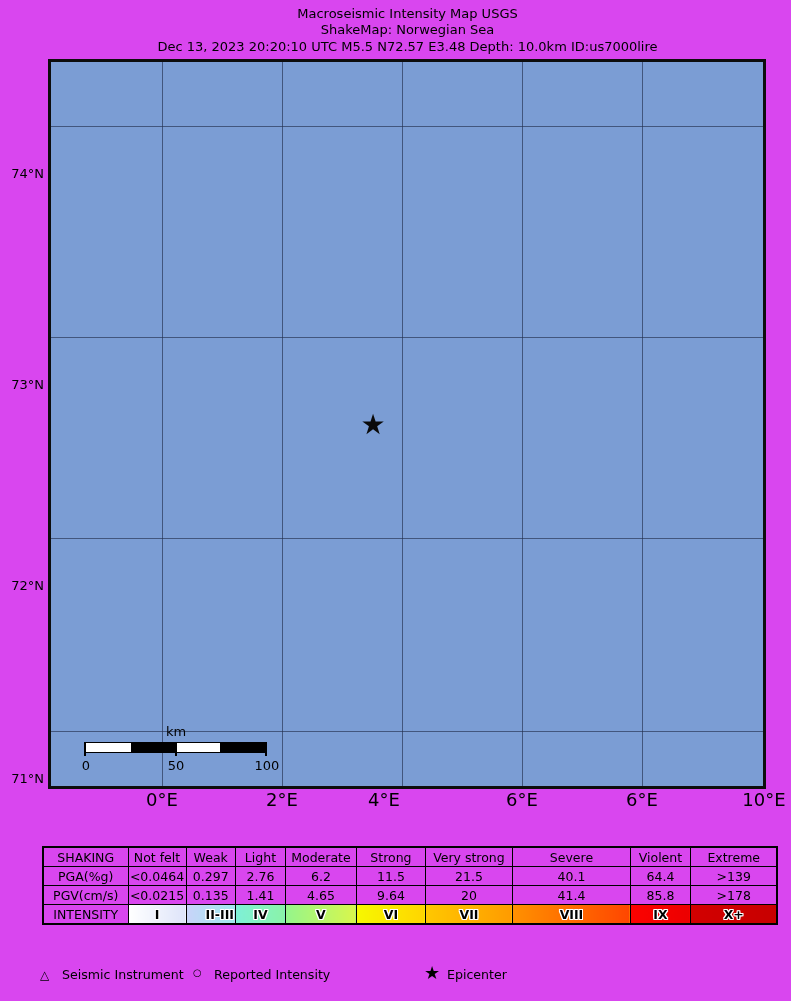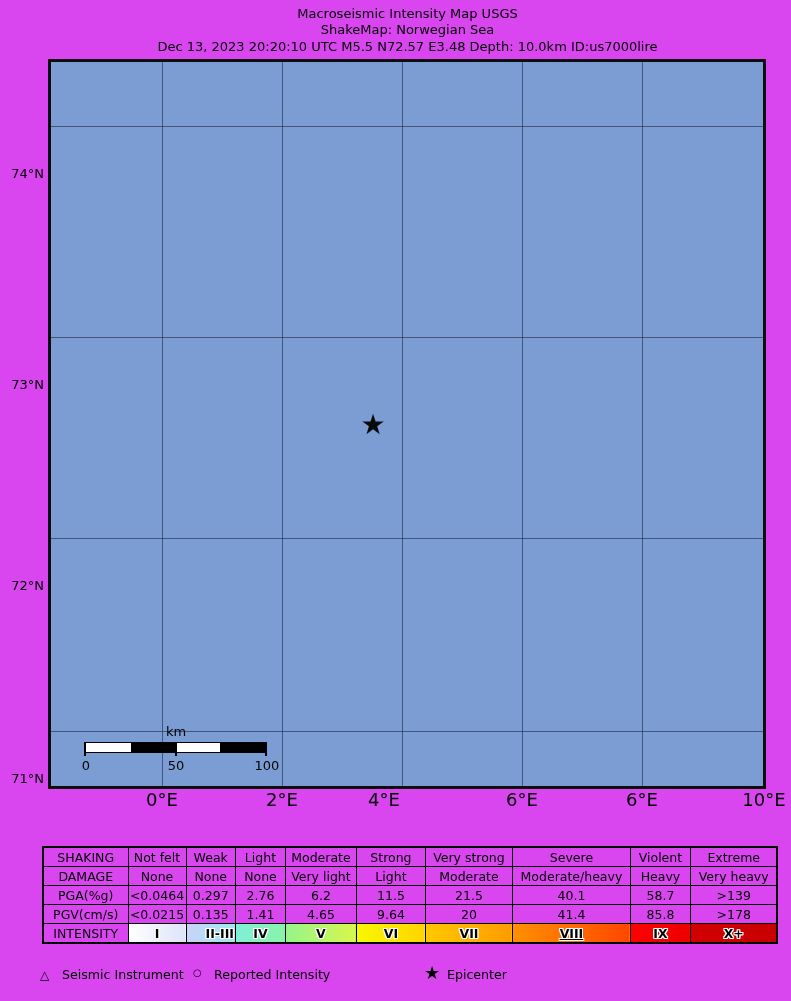--- a/index.html
+++ b/index.html
@@ -116,41 +116,29 @@
         <td>Weak</td>
         <td>Light</td>
         <td>Moderate</td>
         <td>Strong</td>
         <td>Very strong</td>
         <td>Severe</td>
         <td>Violent</td>
         <td>Extreme</td>
       </tr>
       <tr>
-        <td>DAMAGE</td>
-        <td>None</td>
-        <td>None</td>
-        <td>None</td>
-        <td>Very light</td>
-        <td>Light</td>
-        <td>Moderate</td>
-        <td>Moderate/heavy</td>
-        <td>Heavy</td>
-        <td>Very heavy</td>
-      </tr>
-      <tr>
         <td>PGA(%g)</td>
         <td>&lt;0.0464</td>
         <td>0.297</td>
         <td>2.76</td>
         <td>6.2</td>
         <td>11.5</td>
         <td>21.5</td>
         <td>40.1</td>
-        <td>58.7</td>
+        <td>64.4</td>
         <td>&gt;139</td>
       </tr>
       <tr>
         <td>PGV(cm/s)</td>
         <td>&lt;0.0215</td>
         <td>0.135</td>
         <td>1.41</td>
         <td>4.65</td>
         <td>9.64</td>
         <td>20</td>
@@ -159,21 +147,21 @@
         <td>&gt;178</td>
       </tr>
       <tr>
         <td>INTENSITY</td>
         <td class="mi" style="background-image: linear-gradient(to right, rgb(255, 255, 255), rgb(222, 228, 249));">I</td>
         <td class="mi" style="background-image: linear-gradient(to right, rgb(201, 211, 249), rgb(160, 232, 238)); padding-left: 19px;">II-III</td>
         <td class="mi" style="background-image: linear-gradient(to right, rgb(126, 240, 216), rgb(138, 242, 168));">IV</td>
         <td class="mi" style="background-image: linear-gradient(to right, rgb(148, 245, 140), rgb(217, 246, 76));">V</td>
         <td class="mi" style="background-image: linear-gradient(to right, rgb(247, 248, 0), rgb(255, 213, 0));">VI</td>
         <td class="mi" style="background-image: linear-gradient(to right, rgb(255, 200, 0), rgb(255, 155, 0));">VII</td>
-        <td class="mi" style="background-image: linear-gradient(to right, rgb(255, 145, 0), rgb(255, 70, 0)); text-decoration: underline;">VIII</td>
+        <td class="mi" style="background-image: linear-gradient(to right, rgb(255, 145, 0), rgb(255, 70, 0));">VIII</td>
         <td class="mi" style="background-image: linear-gradient(to right, rgb(252, 2, 0), rgb(236, 0, 0));">IX</td>
         <td class="mi" style="background-image: linear-gradient(to right, rgb(210, 0, 0), rgb(200, 0, 0));">X+</td>
       </tr>
     </tbody>
   </table>
 
 
   <span class="sym" style="left:40px;top:968px;font-size:12px">△</span>
   <span class="sym foot" style="left:62px;top:967px">Seismic Instrument</span>
   <span class="sym" style="left:193px;top:967px;font-size:10px">○</span>

